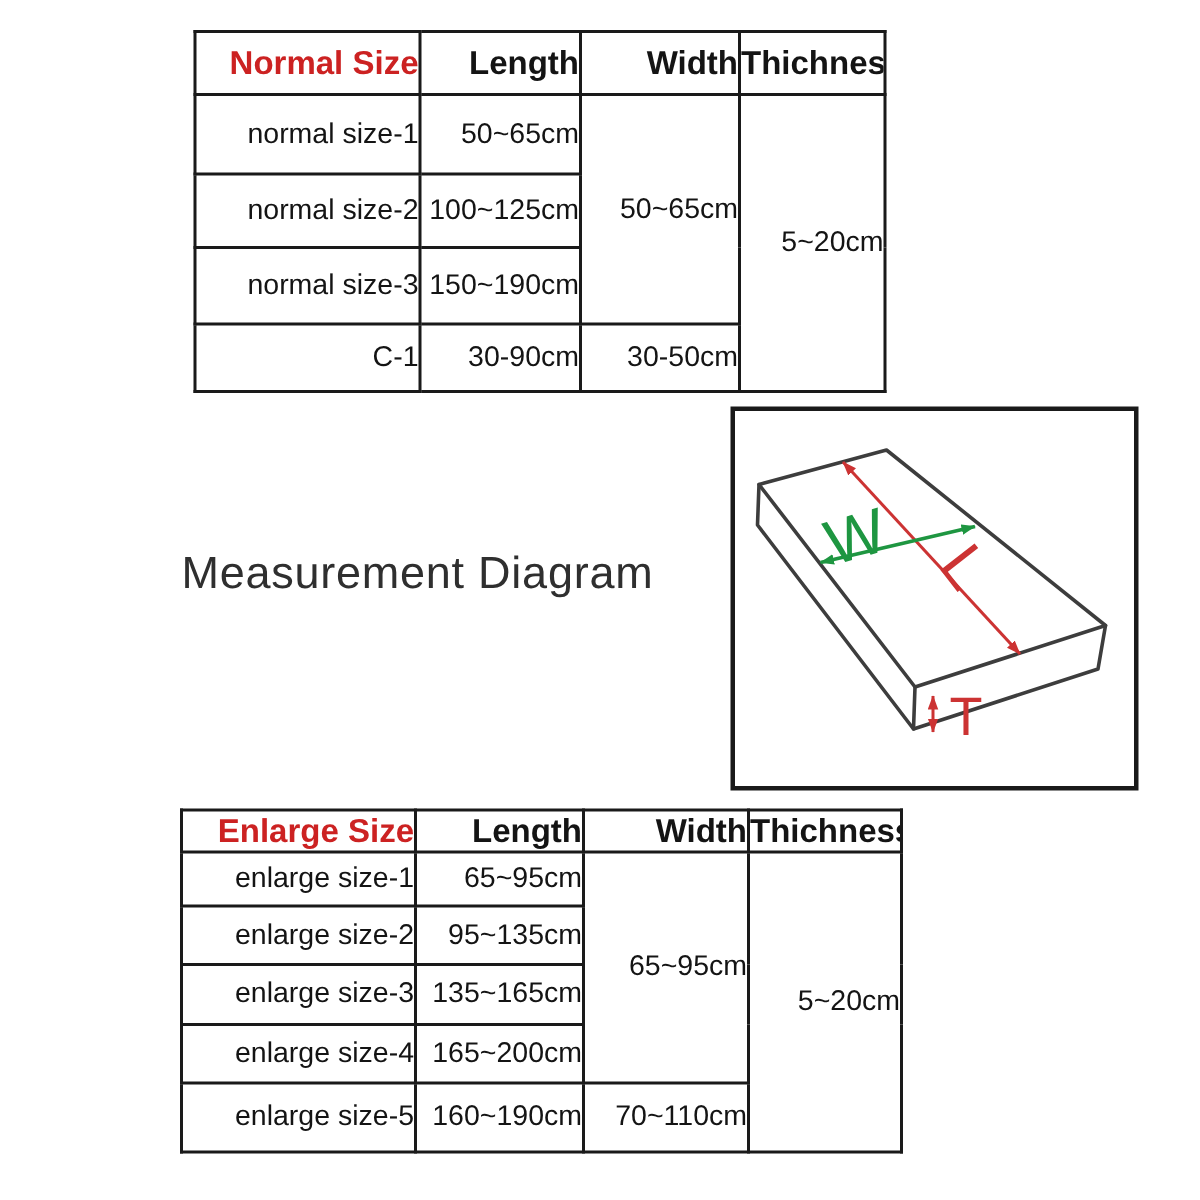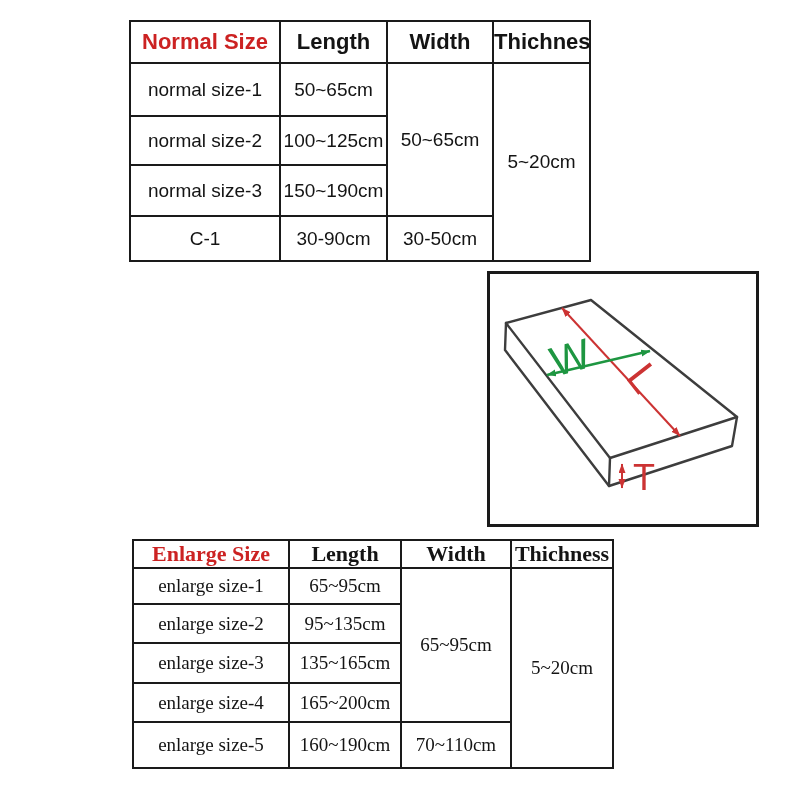--- a/index.html
+++ b/index.html
@@ -18,21 +18,21 @@
   }
   table.size-table {
     position: absolute;
     border-collapse: collapse;
     table-layout: fixed;
     background: #ffffff;
   }
   table.size-table th,
   table.size-table td {
     border: 2px solid #1a1a1a;
-    text-align: center;
+    text-align: right;
     vertical-align: middle;
     padding: 0;
     font-size: 19px;
     color: #141414;
     overflow: hidden;
     white-space: nowrap;
   }
   table.size-table th {
     font-size: 22px;
     font-weight: bold;
@@ -105,20 +105,21 @@
       <td class="low">150~190cm</td>
     </tr>
     <tr style="height:45px">
       <td class="bigger">C-1</td>
       <td class="bigger">30-90cm</td>
       <td class="bigger">30-50cm</td>
     </tr>
   </tbody>
     </table>
 
+  <div class="measure-title">Measurement Diagram</div>
 
   <div class="diagram-box">
     <svg viewBox="0 0 266 250">
       <defs>
         <marker id="arrR" markerWidth="10" markerHeight="8" refX="9" refY="3.5" orient="auto-start-reverse" markerUnits="userSpaceOnUse">
           <path d="M0,0 L9.5,3.5 L0,7 Z" fill="#cc3333"></path>
         </marker>
         <marker id="arrG" markerWidth="10" markerHeight="8" refX="9" refY="3.5" orient="auto-start-reverse" markerUnits="userSpaceOnUse">
           <path d="M0,0 L9.5,3.5 L0,7 Z" fill="#1e9641"></path>
         </marker>
@@ -135,21 +136,21 @@
       <line x1="57" y1="101" x2="160" y2="77" stroke="#1e9641" stroke-width="2.4" marker-start="url(#arrG)" marker-end="url(#arrG)"></line>
 
       <line x1="132" y1="190" x2="132" y2="214" stroke="#cc3333" stroke-width="2" marker-start="url(#arrR)" marker-end="url(#arrR)"></line>
 
       <text x="81" y="98" transform="rotate(-16 81 86)" text-anchor="middle" font-size="42" fill="#1e9641" font-family="Liberation Sans, sans-serif">W</text>
       <text x="153" y="118" transform="rotate(52 153 104)" text-anchor="middle" font-size="42" fill="#cc3333" font-family="Liberation Sans, sans-serif">L</text>
       <text x="143" y="216" font-size="36" fill="#cc3333" font-family="Liberation Sans, sans-serif">T</text>
     </svg>
   </div>
 
-  <table class="size-table" style="left:132px; top:539px; width:480px;font-family:Liberation Serif, serif;">
+  <table class="size-table" style="left:120px; top:539px; width:480px;">
     <colgroup>
       <col style="width:156px">
         <col style="width:112px">
         <col style="width:110px">
         <col style="width:102px">
     </colgroup>
     <tbody>
         <tr style="height:28px">
       <th class="red">Enlarge Size</th>
       <th>Length</th>

